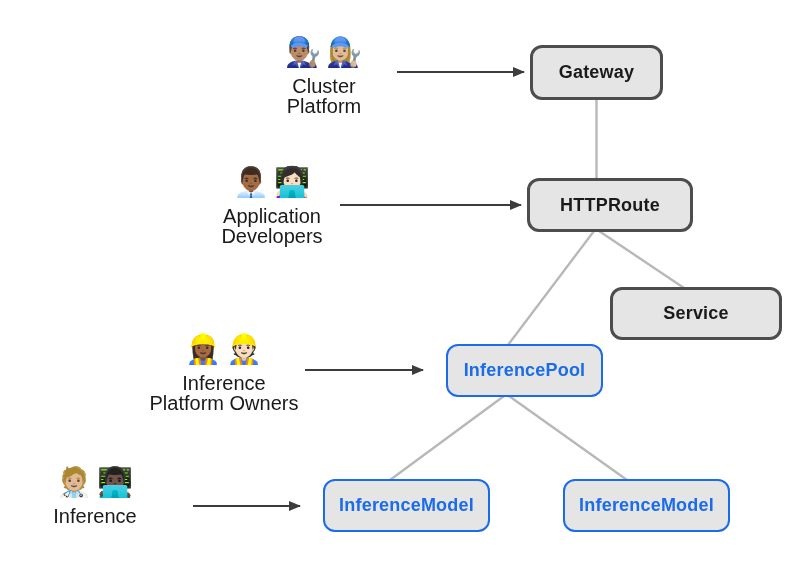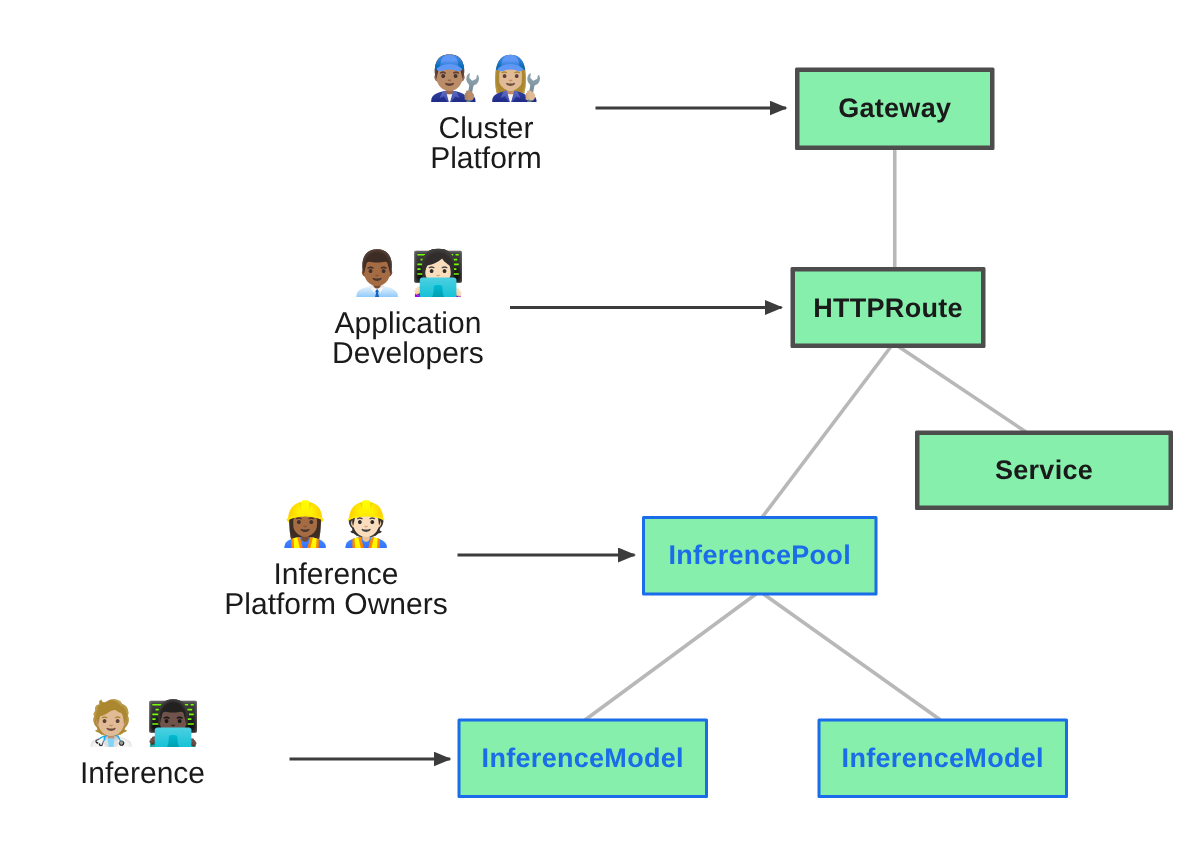--- a/index.html
+++ b/index.html
@@ -18,28 +18,28 @@
     font-family:"Liberation Sans","DejaVu Sans",sans-serif;
     overflow:hidden;
   }
   .wires{position:absolute;left:0;top:0;width:800px;height:572px;}
   .wires .connector{stroke:var(--connector);stroke-width:2.4px;}
   .wires .arrow-line{stroke:var(--arrow);stroke-width:2px;}
   .wires .arrow-head{fill:var(--arrow);}
   .node{
     position:absolute;
     display:flex;align-items:center;justify-content:center;
-    background:#86efac;
-    border-radius:1px;
+    background:#e5e5e5;
+    border-radius:12px;
     font-weight:bold;font-size:18px;
     letter-spacing:0.2px;
     box-sizing:border-box;
   }
   .node.dark{border:3px solid var(--dark-border);color:var(--dark-text);}
-  .node.blue{border:2.5px solid var(--blue);color:var(--blue);}
+  .node.blue{border:2.5px solid var(--blue);color:var(--blue);margin-left:18px;}
   .persona{
     position:absolute;
     display:flex;flex-direction:column;align-items:center;
     text-align:center;
   }
   .emoji-row{
     display:flex;column-gap:5px;align-items:flex-end;
     font-size:29px;line-height:36px;white-space:nowrap;
     font-family:"DejaVu Sans",sans-serif;
   }
@@ -69,21 +69,21 @@
 
     <line class="arrow-line" x1="397" y1="72" x2="524" y2="72" marker-end="url(#arrowhead)"></line>
     <line class="arrow-line" x1="340" y1="205" x2="521" y2="205" marker-end="url(#arrowhead)"></line>
     <line class="arrow-line" x1="305" y1="370" x2="423" y2="370" marker-end="url(#arrowhead)"></line>
     <line class="arrow-line" x1="193" y1="506" x2="300" y2="506" marker-end="url(#arrowhead)"></line>
   </svg>
 
   <div class="node dark" style="left:530px;top:45px;width:133px;height:55px;">
     <span>Gateway</span>
   </div>
-  <div class="node dark" style="left:527px;top:178px;width:130px;height:54px;">
+  <div class="node dark" style="left:527px;top:178px;width:166px;height:54px;">
     <span>HTTPRoute</span>
   </div>
   <div class="node dark" style="left:610px;top:287px;width:172px;height:53px;">
     <span>Service</span>
   </div>
   <div class="node blue" style="left:428px;top:344px;width:157px;height:53px;">
     <span>InferencePool</span>
   </div>
   <div class="node blue" style="left:305px;top:479px;width:167px;height:53px;">
     <span>InferenceModel</span>

